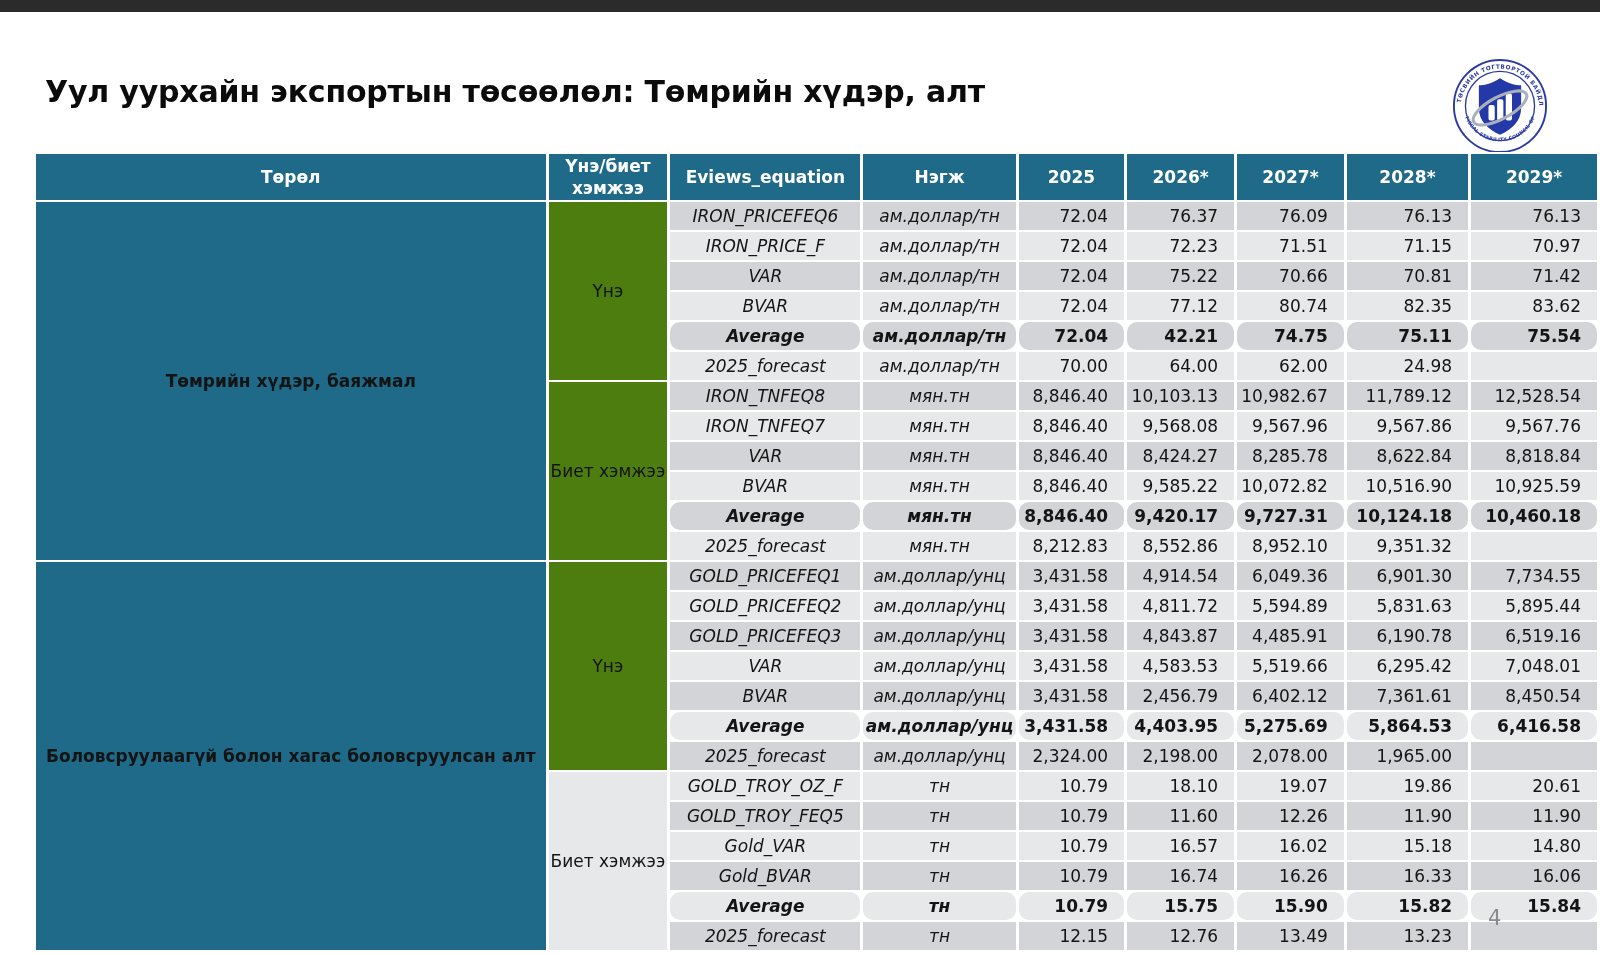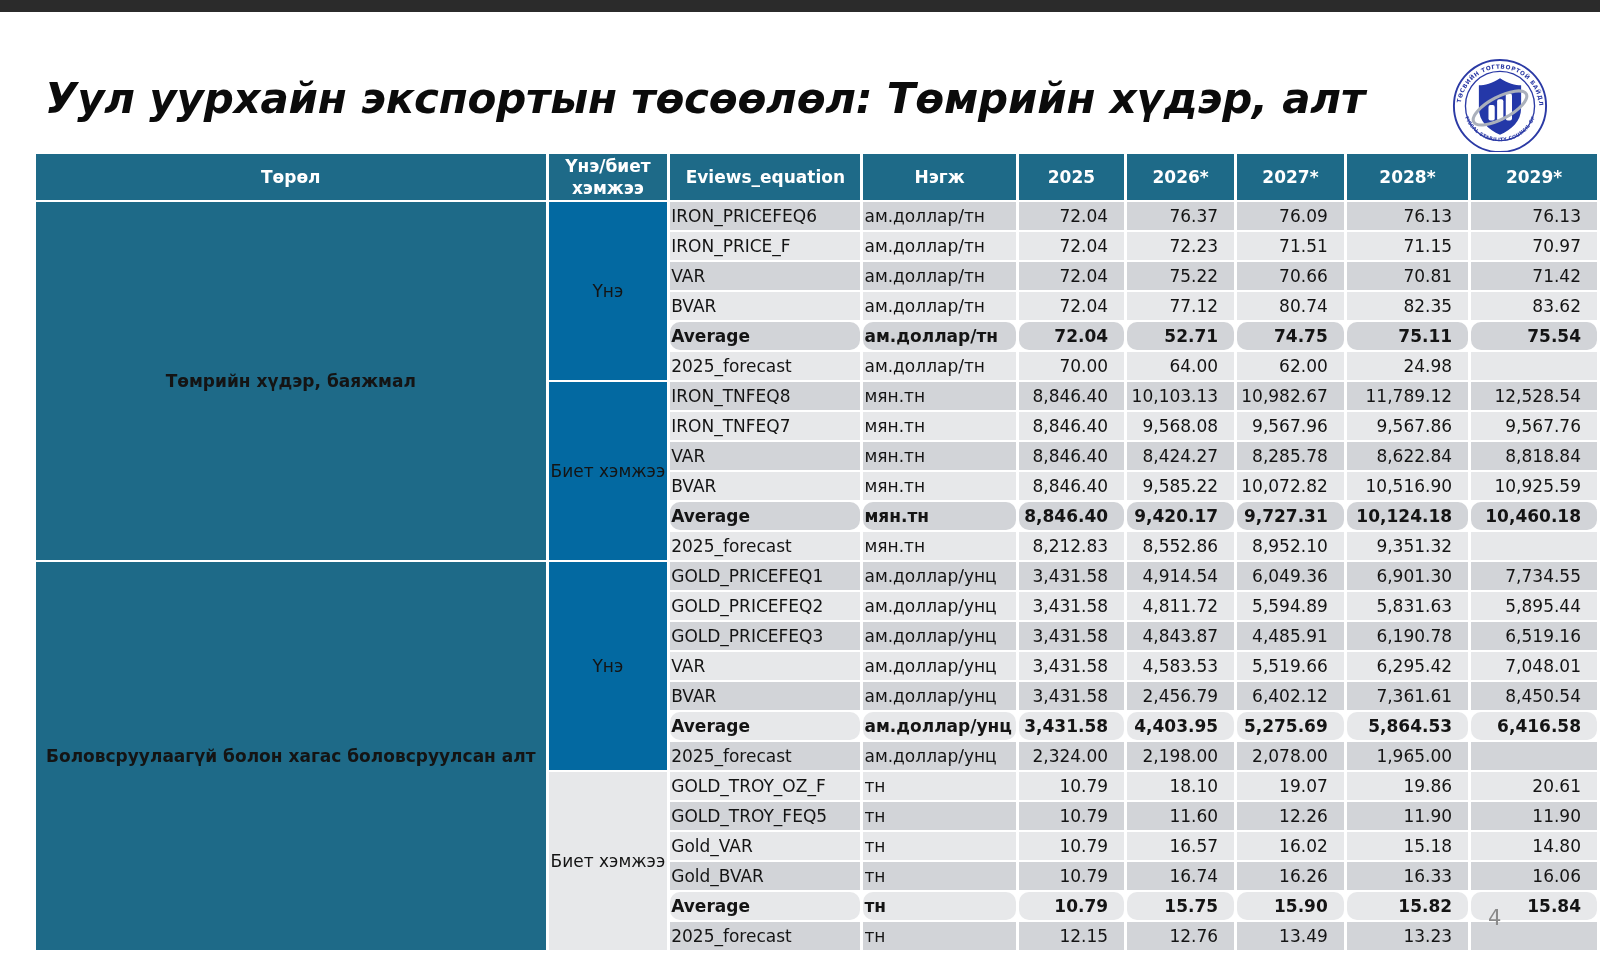--- a/index.html
+++ b/index.html
@@ -4,23 +4,22 @@
 <style>
   html,body{margin:0;padding:0;}
   body{
     width:1600px;height:955px;position:relative;overflow:hidden;
     background:#ffffff;
     font-family:"DejaVu Sans","Liberation Sans",sans-serif;
   }
   .topbar{position:absolute;left:0;top:0;width:1600px;height:12px;background:#2b2b2b;}
   .title{
     position:absolute;left:45px;top:74px;
-    font-size:42px;font-weight:bold;color:#0b0b0b;letter-spacing:-0.2px;
+    font-size:30px;font-weight:bold;color:#0b0b0b;letter-spacing:-0.2px;
     white-space:nowrap;
-    font-style:italic;
   }
   .logo{position:absolute;left:1452px;top:58px;width:96px;height:96px;}
   .page-number{
     position:absolute;left:1488px;top:906px;
     font-size:21px;color:#8a8a8a;
   }
   table.forecast{
     position:absolute;left:33px;top:152px;
     border-collapse:separate;border-spacing:3px 2px;
     table-layout:fixed;background:#ffffff;
@@ -36,23 +35,23 @@
   }
   td.group{
     background:#1e6a88;color:#ffffff;font-weight:bold;
     font-size:18px;line-height:1.7;text-align:center;
     vertical-align:middle;white-space:normal;padding:0 10px;
   }
   td.sec{
     text-align:center;font-size:18px;color:#1a1a1a;
     vertical-align:middle;white-space:normal;padding:0 2px;
   }
-  .sec-dark{background:#0369a1;}
+  .sec-dark{background:#4d7c0f;}
   .sec-light{background:#e7e8ea;}
-  td.eq,td.unit{}
+  td.eq,td.unit{text-align:center;font-style:italic;}
   td.num{text-align:right;padding-right:16px;}
   tr.r-dark td.band{background:#d2d4d8;}
   tr.r-light td.band{background:#e7e8ea;}
   tr.avg td.band{font-weight:bold;border-radius:10px;}
 </style>
 </head>
 <body>
 
 <div class="topbar"></div>
 
@@ -139,21 +138,21 @@
         <td class="num band">72.04</td>
         <td class="num band">77.12</td>
         <td class="num band">80.74</td>
         <td class="num band">82.35</td>
         <td class="num band">83.62</td>
       </tr>
       <tr class="r-dark avg">
         <td class="eq band">Average</td>
         <td class="unit band">ам.доллар/тн</td>
         <td class="num band">72.04</td>
-        <td class="num band">52.71</td>
+        <td class="num band">42.21</td>
         <td class="num band">74.75</td>
         <td class="num band">75.11</td>
         <td class="num band">75.54</td>
       </tr>
       <tr class="r-light">
         <td class="eq band">2025_forecast</td>
         <td class="unit band">ам.доллар/тн</td>
         <td class="num band">70.00</td>
         <td class="num band">64.00</td>
         <td class="num band">62.00</td>

